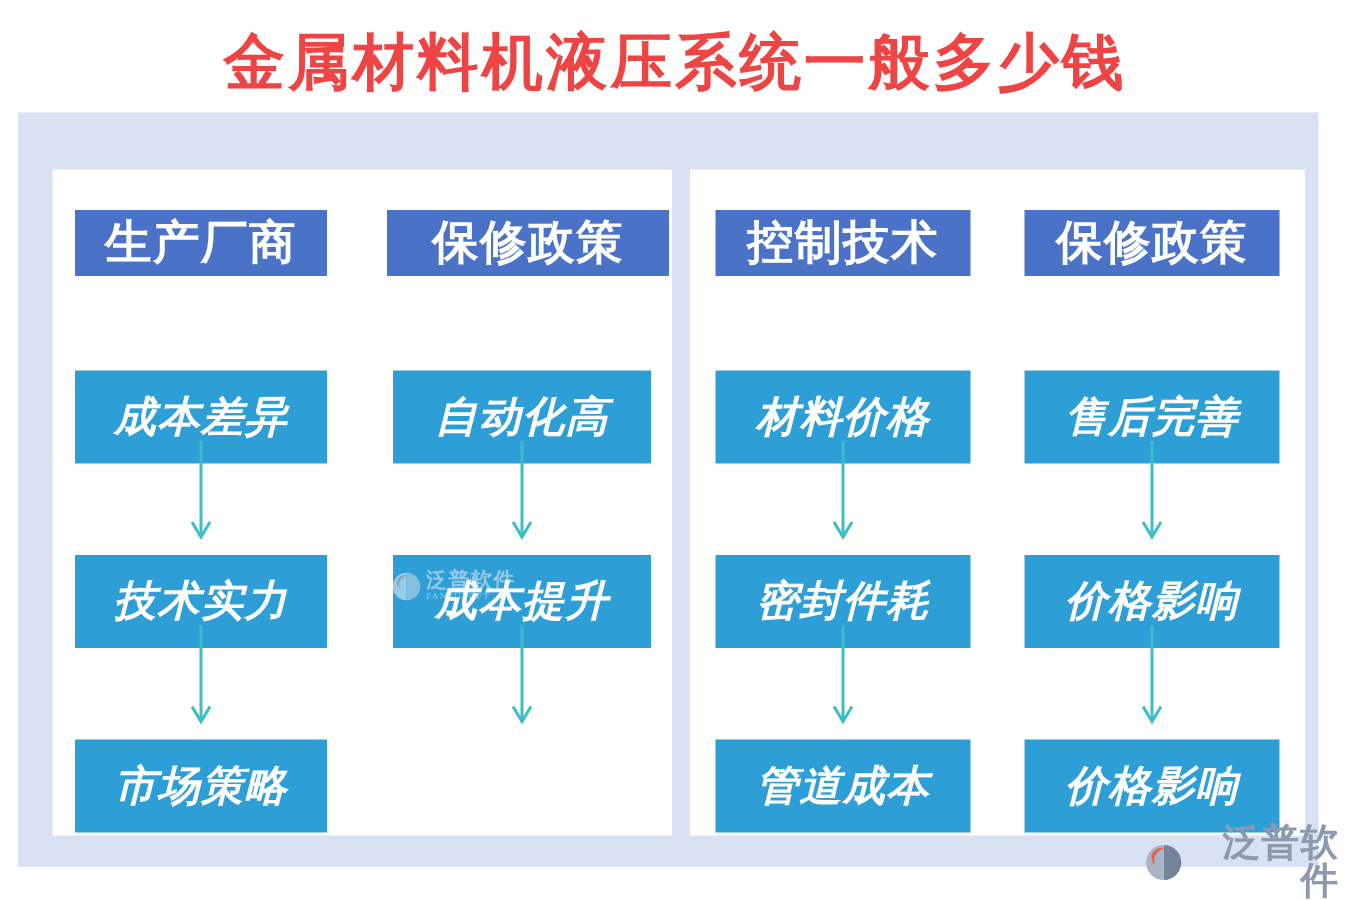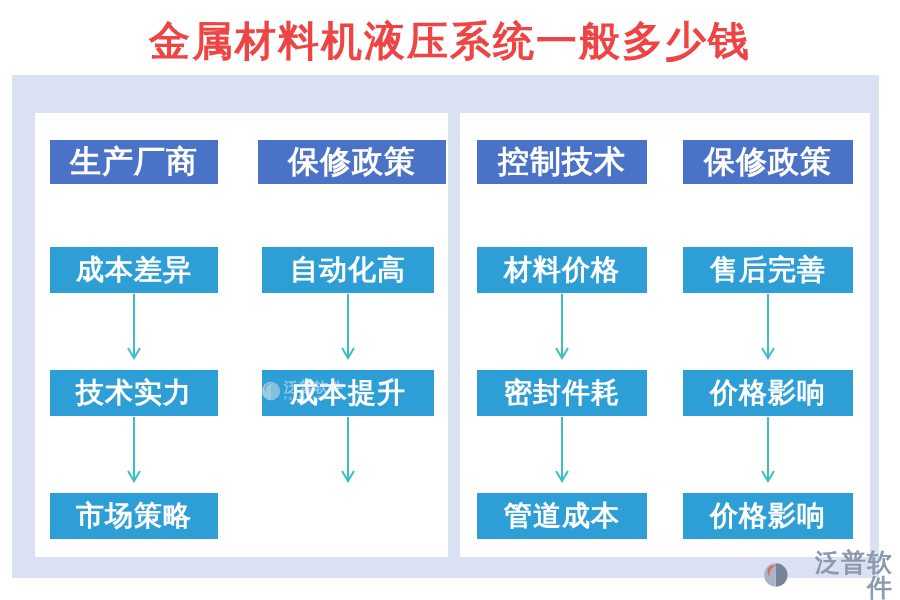--- a/index.html
+++ b/index.html
@@ -6,21 +6,21 @@
     font-family:"Liberation Serif", serif;}
   .page-title{position:absolute;left:0;top:14px;width:900px;text-align:center;
     font-size:41px;font-weight:700;color:#ef4444;letter-spacing:2px;margin:0;}
   .panel{position:absolute;left:12px;top:75px;width:867px;height:503px;background:#d9e1f3;}
   .card{position:absolute;top:38px;height:444px;background:#ffffff;}
   .card-left{left:23px;width:413px;}
   .card-right{left:448px;width:410px;}
   .node{position:absolute;display:flex;align-items:center;justify-content:center;
     color:#ffffff;font-weight:700;white-space:nowrap;}
   .hdr{top:27px;height:44px;background:#4a72c6;font-size:31px;letter-spacing:1px;}
-  .item{height:46px;background:#2d9fd6;font-size:28px;letter-spacing:1px;}
+  .item{height:62px;background:#2d9fd6;font-size:28px;letter-spacing:1px;font-style:italic;}
   .r1{top:134px}.r2{top:257px}.r3{top:380px}
   .c1{left:15px;width:168px}
   .c2h{left:223px;width:188px}
   .c2{left:227px;width:172px}
   .c3{left:17px;width:170px}
   .c4{left:223px;width:170px}
   .arrow{position:absolute;width:14px;height:72px;}
   .a1{top:181px}.a2{top:304px}
   .ax1{left:92px}.ax2{left:306px}.ax3{left:95px}.ax4{left:301px}
   .wm{position:absolute;left:226px;top:268px;display:flex;align-items:center;gap:3px;

